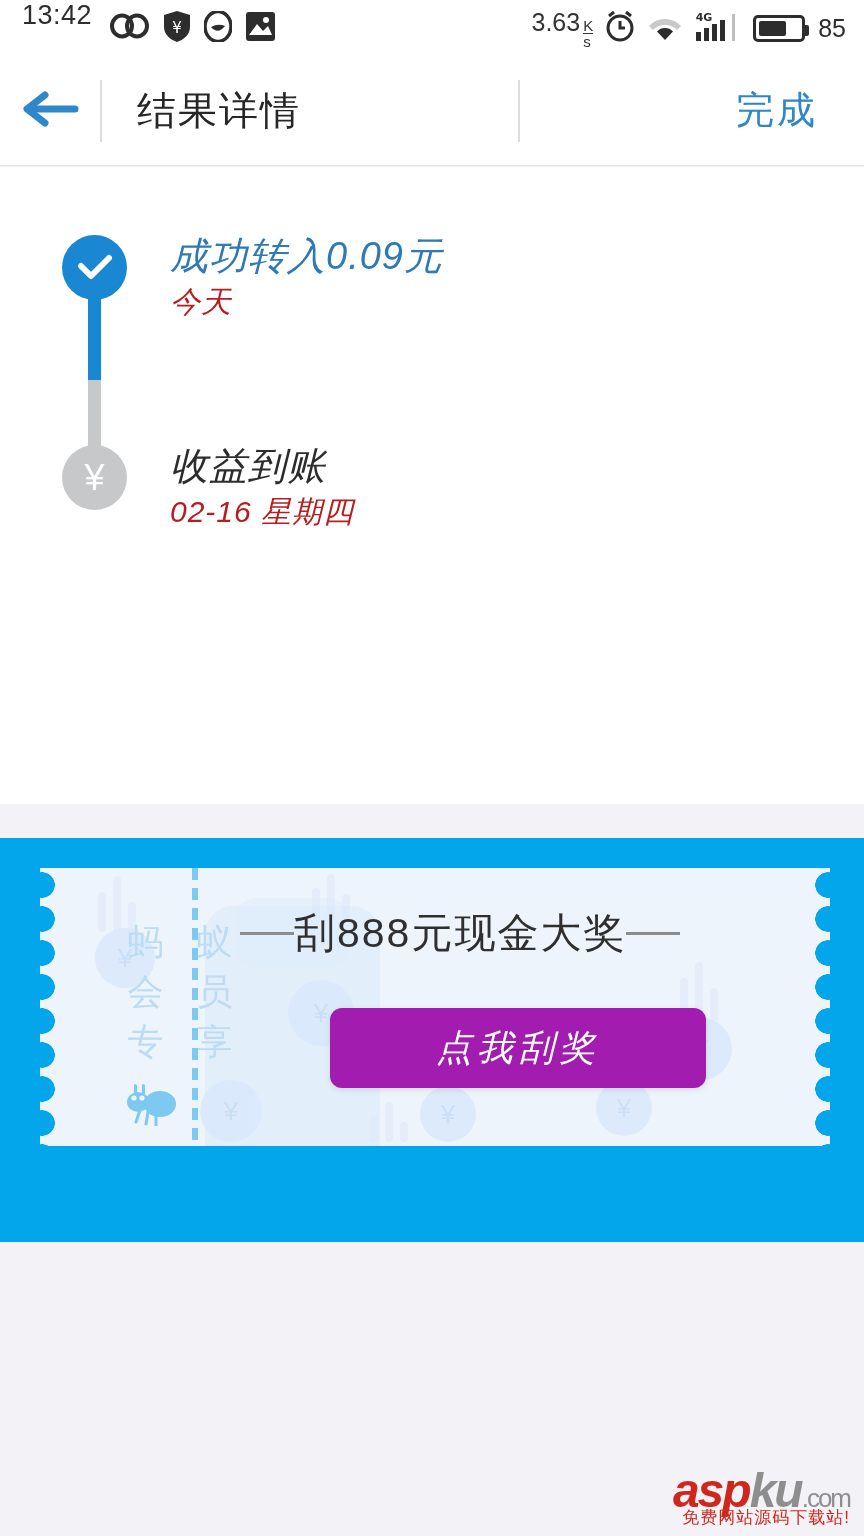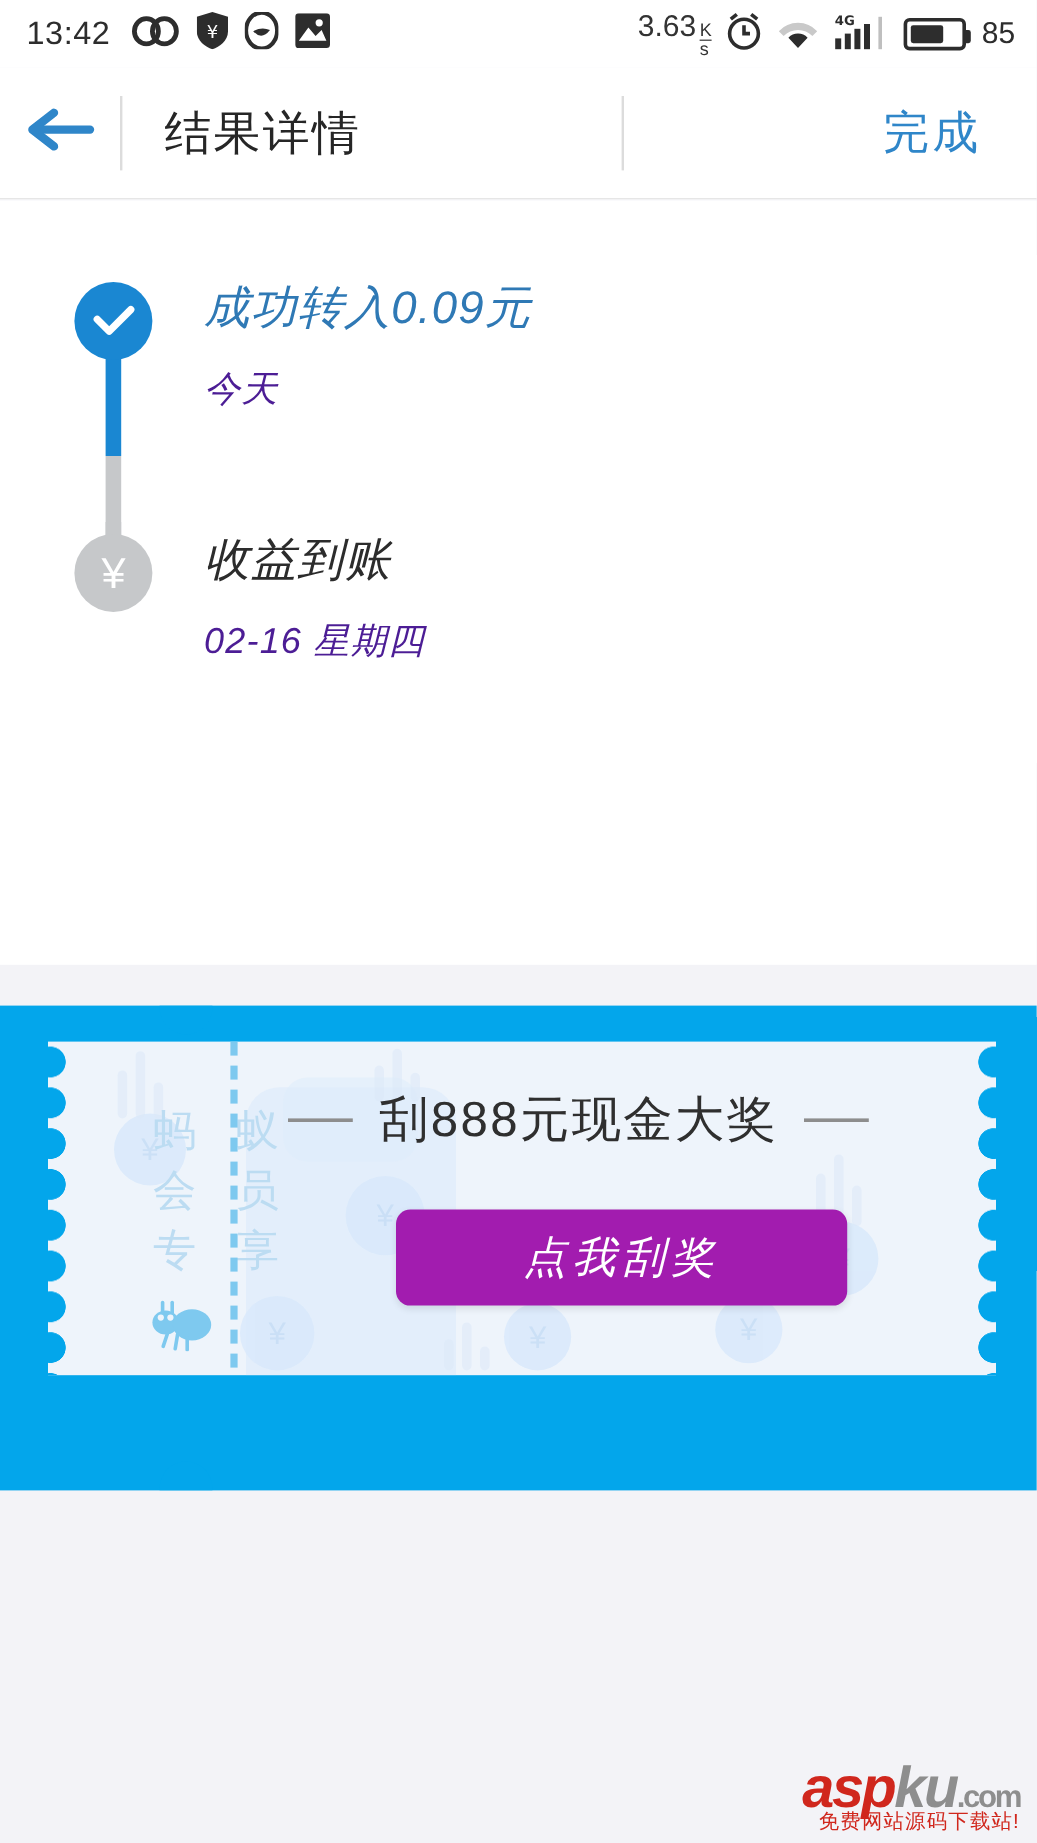--- a/index.html
+++ b/index.html
@@ -7,21 +7,21 @@
     width:864px; height:1536px;
     font-family:"Liberation Sans","DejaVu Sans",sans-serif;
     background:#f3f3f7;
     overflow:hidden;
   }
   .screen { position:relative; width:864px; height:1536px; background:#f3f3f7; }
 
   
   .statusbar{
     position:absolute; top:0; left:0; width:864px; height:56px;
-    background:#ffffff; display:flex; align-items:center;
+    background:#ffffff; display:flex; 
     padding:0 18px 0 22px; color:#3a3a3a;
   }
   .sb-time{ font-size:27px; letter-spacing:.5px; font-weight:400; color:#2d2d2d;}
   .sb-left-icons{ display:flex; align-items:center; gap:14px; margin-left:18px;}
   .sb-right{ margin-left:auto; display:flex; align-items:center; gap:11px;}
   .sb-speed{ font-size:25px; color:#333; display:flex; align-items:baseline; }
   .sb-speed .unit{ font-size:15px; margin-left:3px; line-height:1;}
   .sb-speed .unit b{ display:block; font-weight:400; }
   .sb-speed .unit i{ display:block; font-style:normal; border-top:1px solid #333; }
   .icn{ display:inline-block; }
@@ -62,21 +62,21 @@
   .line{
     position:absolute; left:88px; top:0; width:13px;
     border-radius:0;
   }
   .line.blue{ background:#1a87d2; }
   .line.gray{ background:#c6c8ca; }
   .txt{ position:absolute; left:170px; top:-4px;font-style:italic; }
   .t-title{ font-size:38px; letter-spacing:1px; }
   .t-title.blue{ color:#2f79b5; }
   .t-title.dark{ color:#2c2c2c; }
-  .t-sub{ font-size:30px; color:#4c1d95; margin-top:22px; letter-spacing:1px;}
+  .t-sub{ font-size:30px; color:#b91c1c; letter-spacing:1px;}
 
   
   .calc{ width:31px; height:38px; background:#fff; border-radius:3px; padding:4px 4px; }
   .calc .scr{ height:8px; background:#c6c8ca; border-radius:1px; margin-bottom:3px;}
   .calc .keys{ display:grid; grid-template-columns:repeat(3,1fr); gap:2px;}
   .calc .keys i{ display:block; height:5px; background:#c6c8ca;}
   .yen{ color:#ffffff; font-size:36px; line-height:1; font-weight:400;}
 
   
   .banner{
@@ -121,21 +121,21 @@
     background-size:6px 20px; background-repeat:repeat-y;
   }
   .notch{
     position:absolute; width:44px; height:24px; background:#03a6eb; z-index:5; left:133px;
   }
   .notch.top{ top:0; border-radius:0 0 24px 24px;}
   .notch.bot{ bottom:0; border-radius:24px 24px 0 0;}
 
   .headline{
     position:absolute; left:240px; top:68px; z-index:3;
-    display:flex; align-items:center; gap:22px;
+    display:flex; align-items:center; 
     color:#2f2f2f; font-size:41px; letter-spacing:2px; white-space:nowrap;
   }
   .dash{ display:block; width:54px; height:3px; background:#8d8d8d;}
   .cta{
     position:absolute; left:330px; top:170px; z-index:3;
     width:376px; height:80px; background:#a21caf; border-radius:12px;
     display:flex; align-items:center; justify-content:center;
     color:#ffffff; font-size:36px; letter-spacing:5px; cursor:pointer;
     box-shadow:0 2px 6px rgba(0,0,0,.10);
     font-style:italic;
@@ -145,21 +145,21 @@
     color:#ffffff; font-size:31px; letter-spacing:1px; cursor:pointer;
   }
 
   
   .wm{
     position:absolute; right:14px; bottom:10px; text-align:right; line-height:1;
   }
   .wm-top{ font-size:48px; font-weight:bold; font-style:italic; letter-spacing:-2px;}
   .wm-top .a{ color:#d0271d; }
   .wm-top .b{ color:#8e8e8e; }
-  .wm-top .c{ color:#8e8e8e; font-size:26px; font-style:normal; font-weight:bold;}
+  .wm-top .c{ color:#8e8e8e; font-size:26px; font-style:normal; font-weight:normal;}
   .wm-sub{ color:#d0271d; font-size:17px; margin-top:-6px; letter-spacing:1px;}
 </style>
 </head>
 <body>
 
 <div class="screen">
 
   <div class="statusbar">
     <span class="sb-time">13:42</span>
 

